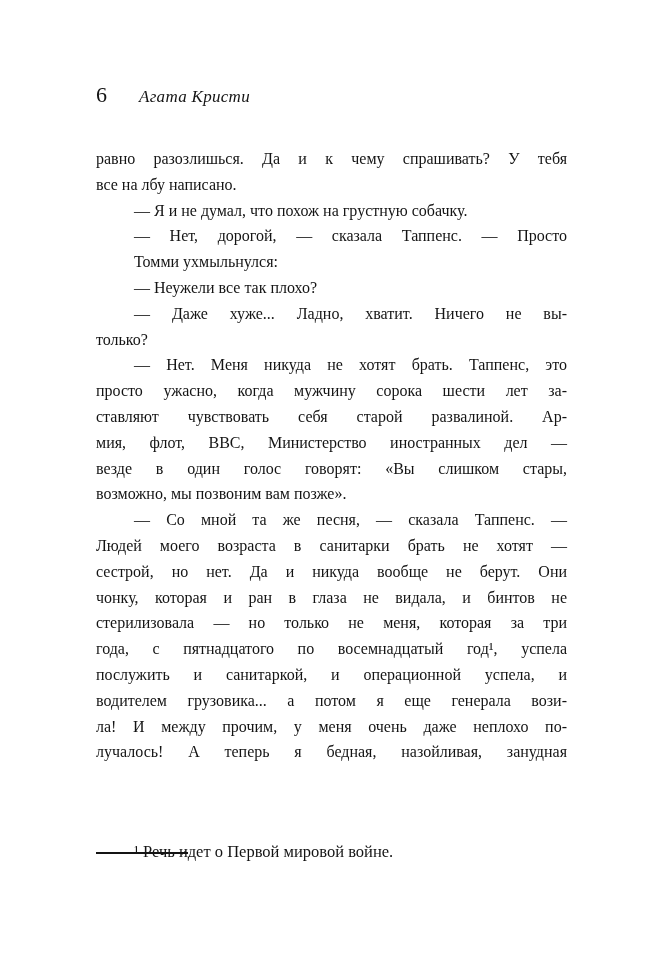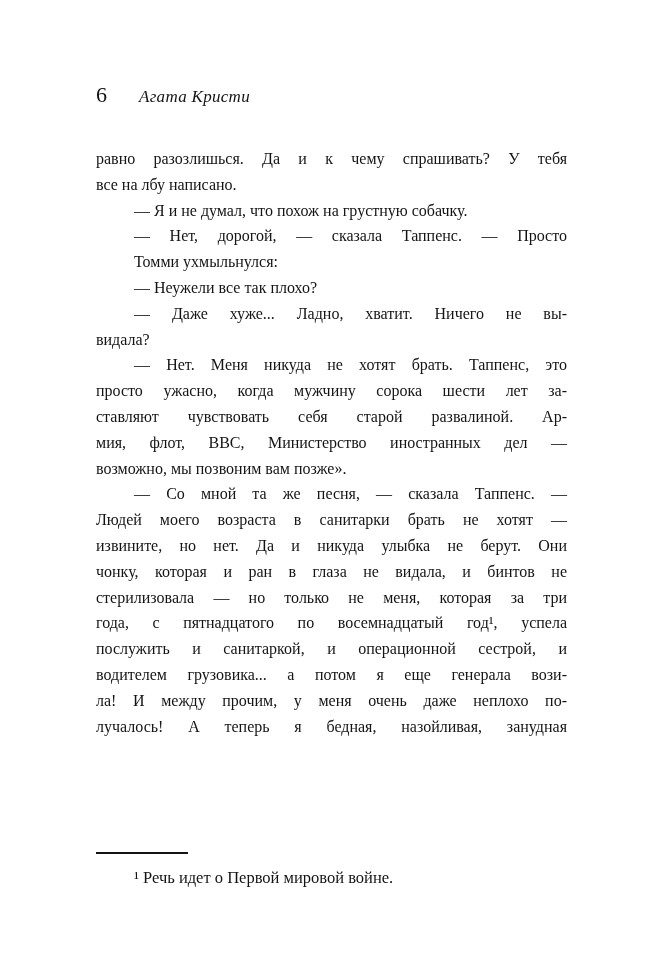--- a/index.html
+++ b/index.html
@@ -50,21 +50,21 @@
     position: absolute;
     left: 96px;
     top: 852px;
     width: 92px;
     height: 0;
     border-top: 2px solid #141414;
   }
   .footnote {
     position: absolute;
     left: 96px;
-    top: 867px;
+    top: 841px;
     width: 471px;
     font-size: 16.5px;
     line-height: 22px;
     text-indent: 38px;
   }
 </style>
 </head>
 <body>
 
 <div class="page">
@@ -75,33 +75,34 @@
   </header>
 
   <div class="textblock">
     <div class="ln">равно разозлишься. Да и к чему спрашивать? У тебя</div>
     <div class="ln nj">все на лбу написано.</div>
     <div class="ln nj ind">— Я и не думал, что похож на грустную собачку.</div>
     <div class="ln ind">— Нет, дорогой, — сказала Таппенс. — Просто</div>
     <div class="ln nj ind">Томми ухмыльнулся:</div>
     <div class="ln nj ind">— Неужели все так плохо?</div>
     <div class="ln ind">— Даже хуже... Ладно, хватит. Ничего не вы-</div>
-    <div class="ln nj">видала?</div>
+    <div class="ln nj">только?</div>
     <div class="ln ind">— Нет. Меня никуда не хотят брать. Таппенс, это</div>
     <div class="ln">просто ужасно, когда мужчину сорока шести лет за-</div>
     <div class="ln">ставляют чувствовать себя старой развалиной. Ар-</div>
     <div class="ln">мия, флот, ВВС, Министерство иностранных дел —</div>
+    <div class="ln">везде в один голос говорят: «Вы слишком стары,</div>
     <div class="ln nj">возможно, мы позвоним вам позже».</div>
     <div class="ln ind">— Со мной та же песня, — сказала Таппенс. —</div>
     <div class="ln">Людей моего возраста в санитарки брать не хотят —</div>
-    <div class="ln">извините, но нет. Да и никуда улыбка не берут. Они</div>
+    <div class="ln">сестрой, но нет. Да и никуда вообще не берут. Они</div>
     <div class="ln">чонку, которая и ран в глаза не видала, и бинтов не</div>
     <div class="ln">стерилизовала — но только не меня, которая за три</div>
     <div class="ln">года, с пятнадцатого по восемнадцатый год¹, успела</div>
-    <div class="ln">послужить и санитаркой, и операционной сестрой, и</div>
+    <div class="ln">послужить и санитаркой, и операционной успела, и</div>
     <div class="ln">водителем грузовика... а потом я еще генерала вози-</div>
     <div class="ln">ла! И между прочим, у меня очень даже неплохо по-</div>
     <div class="ln">лучалось! А теперь я бедная, назойливая, занудная</div>
   </div>
 
   <div class="fn-rule"></div>
   <div class="footnote">¹ Речь идет о Первой мировой войне.</div>
 
 </div>
 

